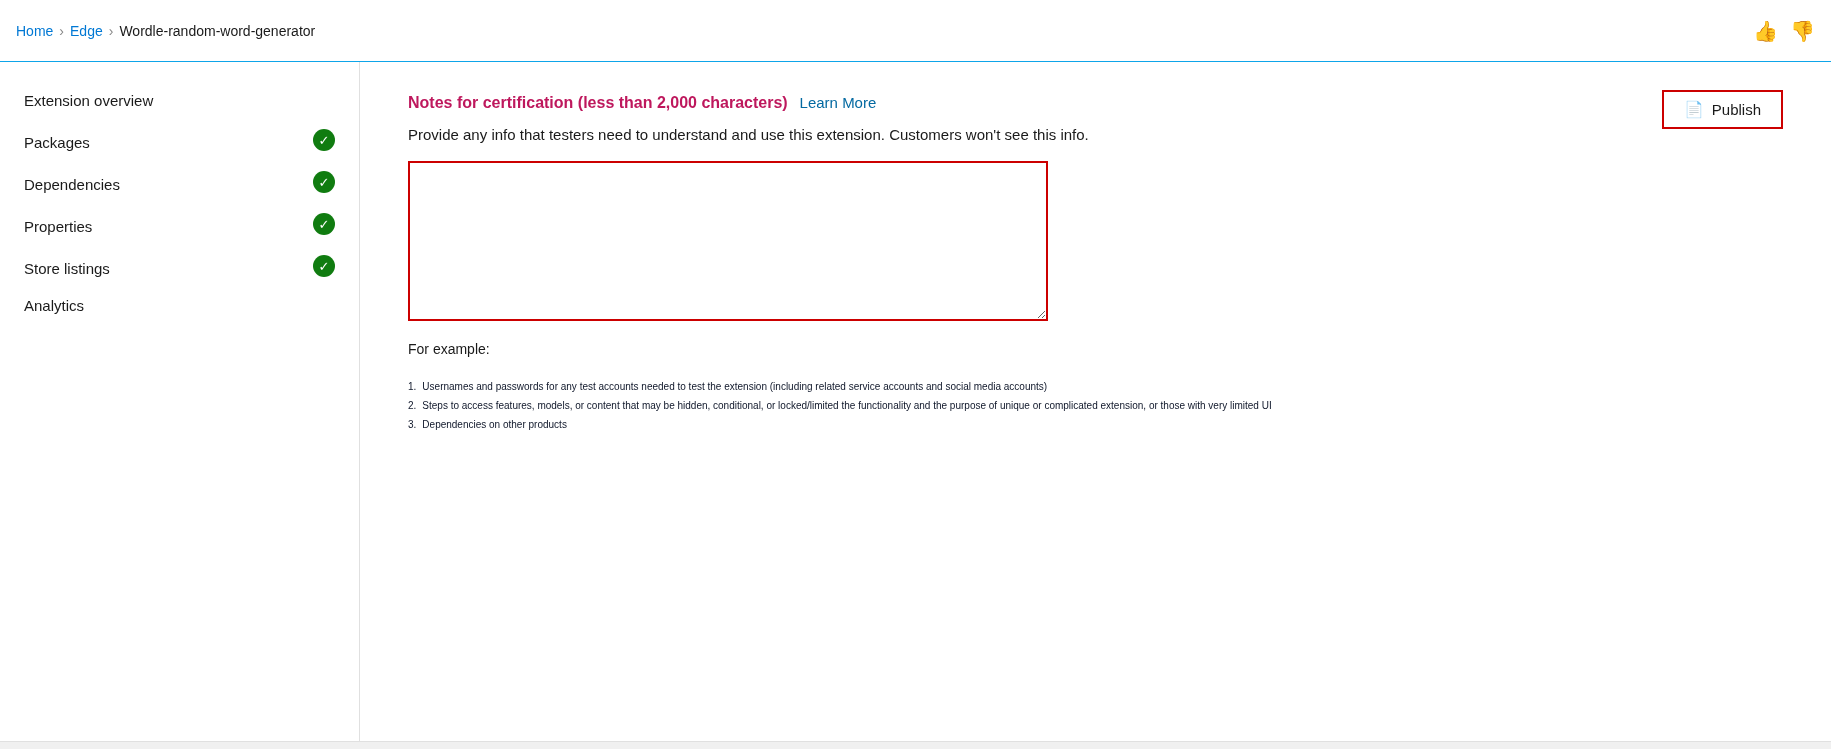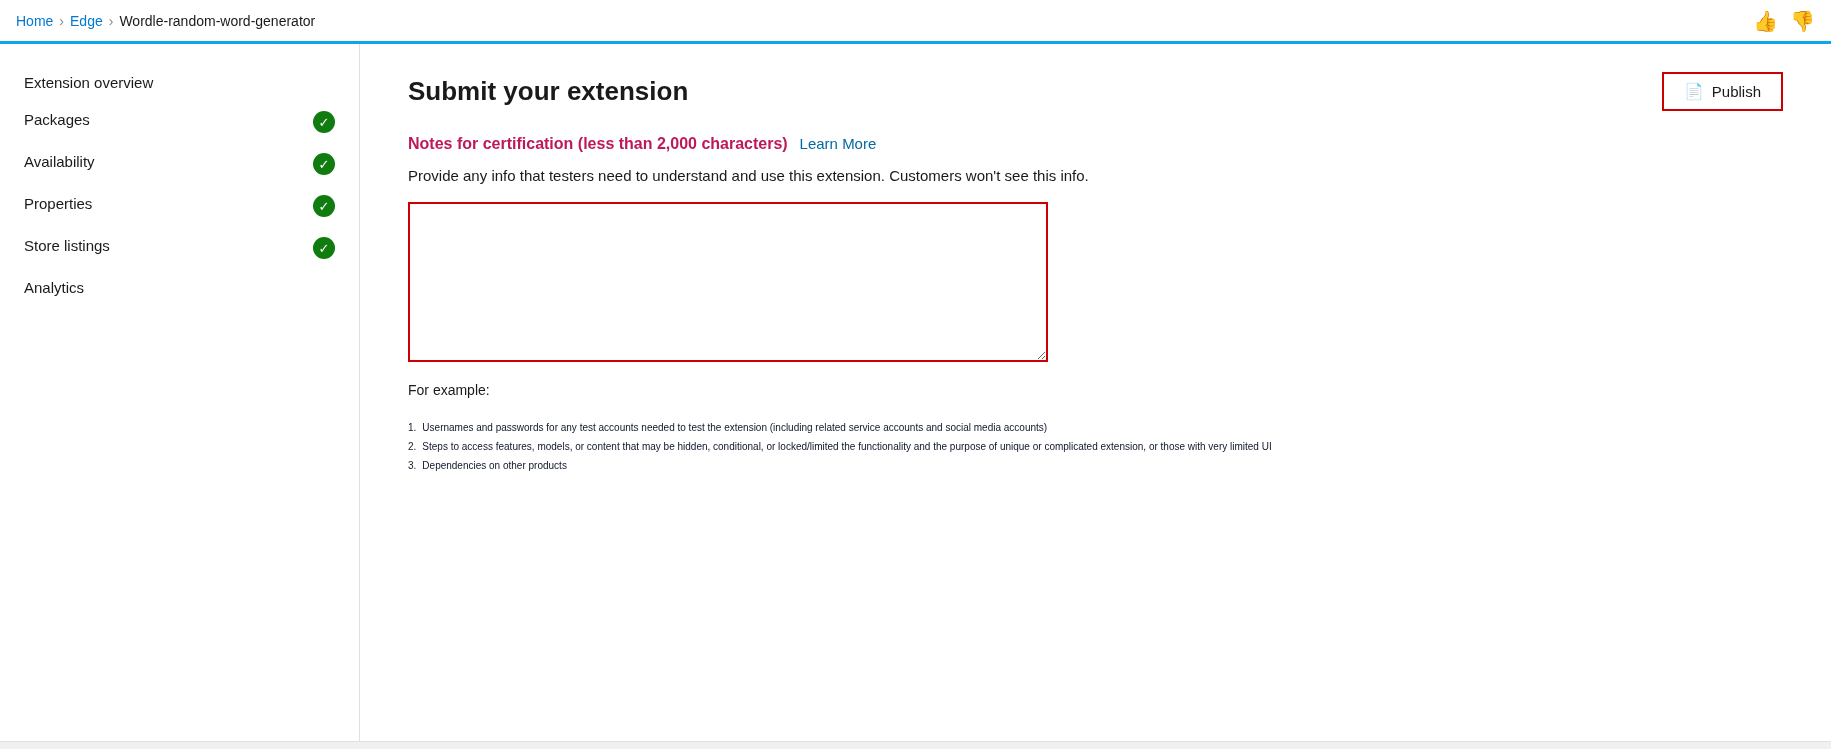--- a/index.html
+++ b/index.html
@@ -8,23 +8,23 @@
       font-size: 14px;
       background: #fff;
       color: #1a1a1a;
     }
 
     
     .topbar {
       display: flex;
       align-items: center;
       padding: 8px 16px;
-      border-bottom: 3px solid #0ea5e9;
-      background: #fff;
-      height: 44px;
+      border-bottom: 1px solid #0ea5e9;
+      background: #fff;
+      height: 62px;
     }
     .breadcrumb {
       display: flex;
       align-items: center;
       gap: 6px;
       font-size: 14px;
       color: #555;
       flex: 1;
     }
     .breadcrumb a {
@@ -58,21 +58,21 @@
     
     .sidebar {
       width: 360px;
       border-right: 1px solid #e0e0e0;
       padding: 20px 0;
       background: #fff;
       flex-shrink: 0;
     }
     .sidebar-item {
       display: flex;
-      align-items: flex-start;
+      align-items: flex-end;
       justify-content: space-between;
       padding: 10px 24px;
       cursor: pointer;
       font-size: 15px;
       color: #1a1a1a;
     }
     .sidebar-item-label { flex: 1; }
     .check-icon {
       width: 22px;
       height: 22px;
@@ -212,21 +212,21 @@
 
   <nav class="sidebar">
     <div class="sidebar-item">
       <span class="sidebar-item-label">Extension overview</span>
     </div>
     <div class="sidebar-item">
       <span class="sidebar-item-label">Packages</span>
       <span class="check-icon">✓</span>
     </div>
     <div class="sidebar-item">
-      <span class="sidebar-item-label">Availability</span>
+      <span class="sidebar-item-label">Dependencies</span>
       <span class="check-icon">✓</span>
     </div>
     <div class="sidebar-item">
       <span class="sidebar-item-label">Properties</span>
       <span class="check-icon">✓</span>
     </div>
     <div class="sidebar-item">
       <span class="sidebar-item-label">Store listings</span>
       <span class="check-icon">✓</span>
     </div>
@@ -235,21 +235,20 @@
     </div>
   </nav>
 
   <main class="main">
 
     <button class="publish-btn">
       <span class="publish-icon">📄</span>
       <span>Publish</span>
     </button>
 
-    <h1 class="page-title">Submit your extension</h1>
 
     <div>
       <div>
         <span class="section-heading">Notes for certification (less than 2,000 characters)</span>
         <a href="#" class="learn-more">Learn More</a>
       </div>
       <p class="section-description">Provide any info that testers need to understand and use this extension. Customers won't see this info.</p>
       <textarea class="cert-textarea" style=""></textarea>
     </div>
 

